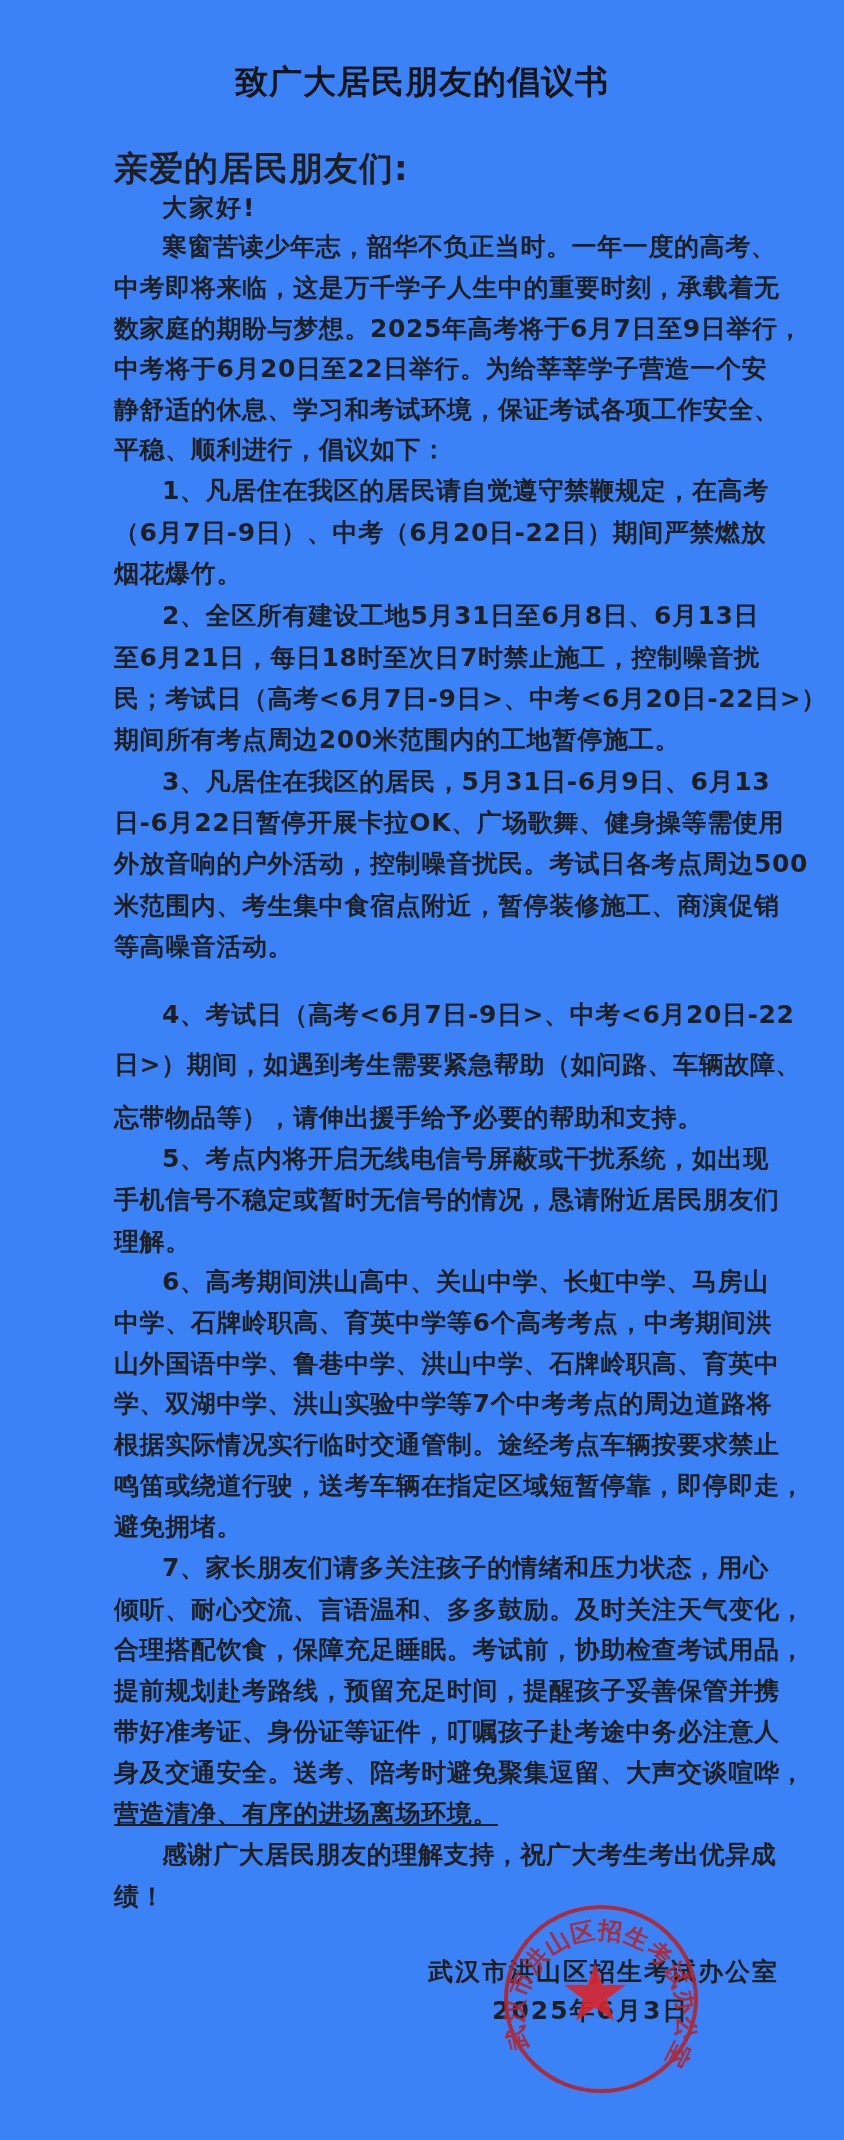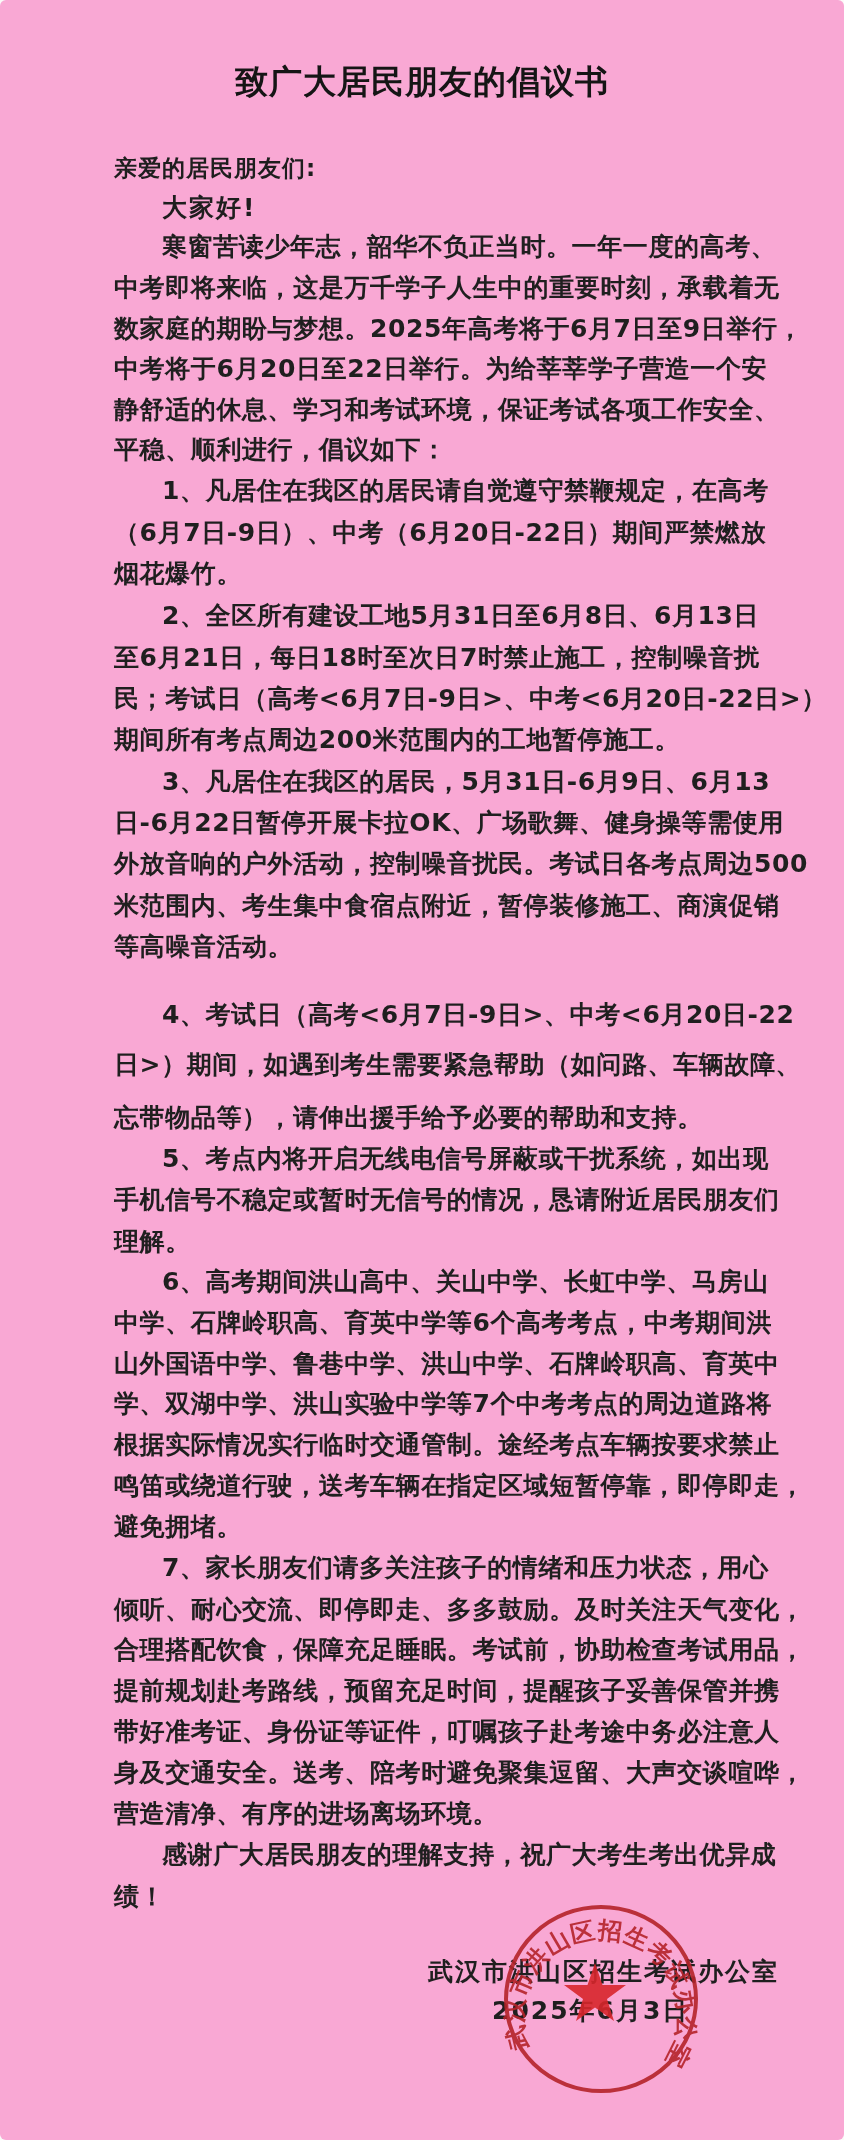--- a/index.html
+++ b/index.html
@@ -12,39 +12,38 @@
     height: 2140px;
     position: relative;
     overflow: hidden;
     font-family: "DejaVu Sans", "Liberation Sans", sans-serif;
     color: #1c1c1c;
   }
   .page {
     position: absolute;
     left: 0; top: 0;
     width: 844px; height: 2140px;
-    background: #f9a8d4;
-    border-radius: 6px;
+    background: #3b82f6;
   }
   .title {
     position: absolute;
     left: 0; width: 844px;
     top: 58px;
     text-align: center;
     font-size: 33px;
     font-weight: bold;
     letter-spacing: 1px;
     color: #151515;
     line-height: 48px;
   }
   .salutation {
     position: absolute;
     left: 114px;
     top: 152px;
-    font-size: 23px;
+    font-size: 34px;
     font-weight: bold;
     line-height: 32px;
     letter-spacing: 1px;
     color: #1e1e1e;
   }
   .greeting {
     position: absolute;
     left: 162px;
     top: 192px;
     font-size: 25px;
@@ -162,26 +161,26 @@
     <div class="line" style="top:41px;">中学、石牌岭职高、育英中学等6个高考考点，中考期间洪</div>
     <div class="line" style="top:82px;">山外国语中学、鲁巷中学、洪山中学、石牌岭职高、育英中</div>
     <div class="line" style="top:122px;">学、双湖中学、洪山实验中学等7个中考考点的周边道路将</div>
     <div class="line" style="top:163px;">根据实际情况实行临时交通管制。途经考点车辆按要求禁止</div>
     <div class="line" style="top:204px;">鸣笛或绕道行驶，送考车辆在指定区域短暂停靠，即停即走，</div>
     <div class="line" style="top:245px;">避免拥堵。</div>
   </div>
 
   <div class="body-text" style="top:1551px;">
     <div class="line indent" style="top:0px;">7、家长朋友们请多关注孩子的情绪和压力状态，用心</div>
-    <div class="line" style="top:42px;">倾听、耐心交流、即停即走、多多鼓励。及时关注天气变化，</div>
+    <div class="line" style="top:42px;">倾听、耐心交流、言语温和、多多鼓励。及时关注天气变化，</div>
     <div class="line" style="top:82px;">合理搭配饮食，保障充足睡眠。考试前，协助检查考试用品，</div>
     <div class="line" style="top:123px;">提前规划赴考路线，预留充足时间，提醒孩子妥善保管并携</div>
     <div class="line" style="top:164px;">带好准考证、身份证等证件，叮嘱孩子赴考途中务必注意人</div>
     <div class="line" style="top:205px;">身及交通安全。送考、陪考时避免聚集逗留、大声交谈喧哗，</div>
-    <div class="line" style="top:246px;">营造清净、有序的进场离场环境。</div>
+    <div class="line" style="top:246px;text-decoration:underline;">营造清净、有序的进场离场环境。</div>
   </div>
 
   <div class="body-text" style="top:1838px;">
     <div class="line indent" style="top:0px;">感谢广大居民朋友的理解支持，祝广大考生考出优异成</div>
     <div class="line" style="top:42px;">绩！</div>
   </div>
 
   <div class="signature">武汉市洪山区招生考试办公室</div>
   <div class="date">2025年6月3日</div>
 

